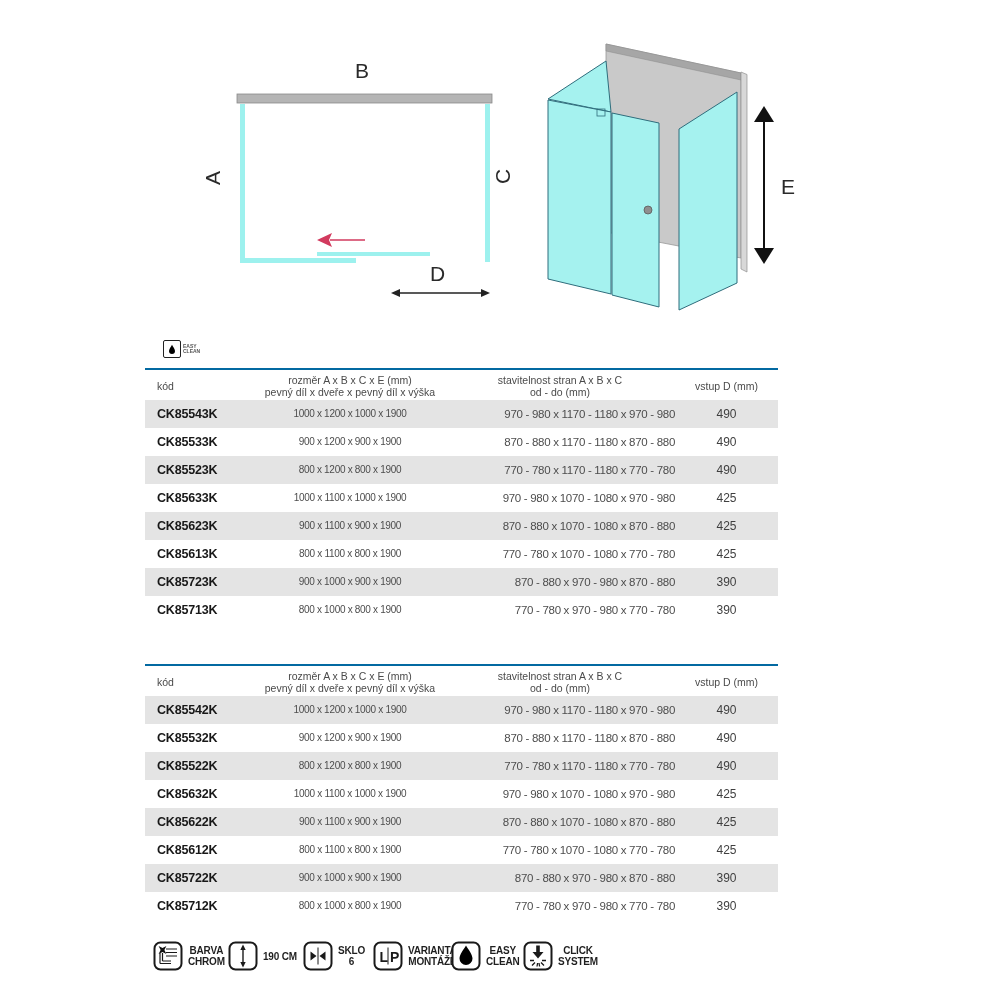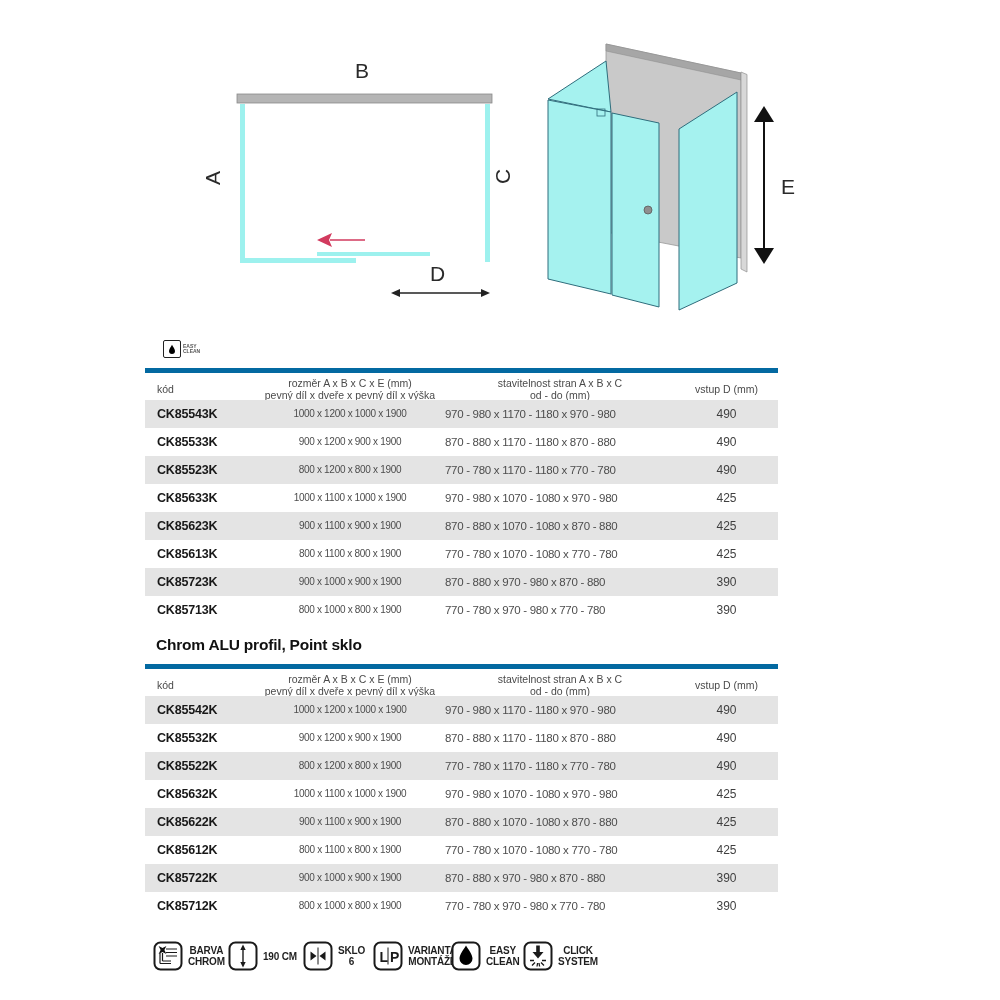--- a/index.html
+++ b/index.html
@@ -13,34 +13,34 @@
 
   
   .sec-title{left:156px;width:640px;height:18px;font-size:15.5px;font-weight:bold;
              letter-spacing:-0.2px;color:#111;display:flex;align-items:center;}
   .badge{display:inline-flex;align-items:center;margin-left:7px;}
   .badge-box{width:16px;height:16px;border:1.5px solid #222;border-radius:2px;
              display:flex;align-items:center;justify-content:center;background:#fff;}
   .badge-txt{margin-left:2px;font-size:5px;line-height:5.5px;font-weight:bold;color:#555;letter-spacing:0;}
 
   
-  .thead{left:145px;width:633px;height:32px;border-top:5px solid #0369a1;border-bottom:1px solid #8f8f8f;
+  .thead{left:145px;width:633px;height:32px;border-top:2px solid #0369a1;border-bottom:1px solid #8f8f8f;
          display:flex;align-items:center;color:#4a4a4a;background:#fff;}
   .hc{font-size:10.5px;line-height:12.5px;}
   .hc1{width:110px;padding-left:12px;box-sizing:border-box;text-align:left;}
   .hc2{width:190px;text-align:center;}
   .hc3{width:230px;text-align:center;}
   .hc4{width:103px;text-align:center;}
   .rows{left:145px;width:633px;}
   .trow{display:flex;height:28px;background:#fff;}
   .trow.alt{background:#e4e4e4;}
   .tcell{line-height:28px;white-space:nowrap;overflow:hidden;}
   .c-code{width:110px;padding-left:12px;box-sizing:border-box;font-size:12.5px;font-weight:bold;color:#181818;letter-spacing:-0.2px;}
   .c-dim{width:190px;text-align:center;font-size:10px;color:#4d4d4d;letter-spacing:-0.3px;}
-  .c-range{width:230px;text-align:left;font-size:11.5px;color:#4d4d4d;letter-spacing:-0.3px;}
+  .c-range{width:230px;text-align:right;font-size:11.5px;color:#4d4d4d;letter-spacing:-0.3px;}
   .c-entry{width:103px;text-align:center;font-size:12px;color:#3f3f3f;}
 
   
   .ficon{top:941px;display:flex;align-items:center;}
   .ficon .lbl{margin-left:5px;font-size:10px;line-height:11px;font-weight:bold;color:#1f1f1f;letter-spacing:-0.2px;white-space:nowrap;text-align:center;}
 </style>
 </head>
 <body>
 
 <div id="page">
@@ -165,23 +165,20 @@
         <span class="tcell c-entry">390</span>
       </div>
       <div class="trow">
         <span class="tcell c-code">CK85713K</span>
         <span class="tcell c-dim">800 x 1000 x 800 x 1900</span>
         <span class="tcell c-range">770 - 780 x 970 - 980 x 770 - 780</span>
         <span class="tcell c-entry">390</span>
       </div>
     </div>
 
-  <div class="abs sec-title" style="top:636px;">
-    <span>Chrom ALU profil, Point sklo</span>
-  </div>
 
   <div class="abs thead" style="top:664px;">
     <div class="hc hc1">kód</div>
     <div class="hc hc2">
       <div>rozměr A x B x C x E (mm)</div>
       <div>pevný díl x dveře x pevný díl x výška</div>
     </div>
     <div class="hc hc3">
       <div>stavitelnost stran A x B x C</div>
       <div>od - do (mm)</div>

